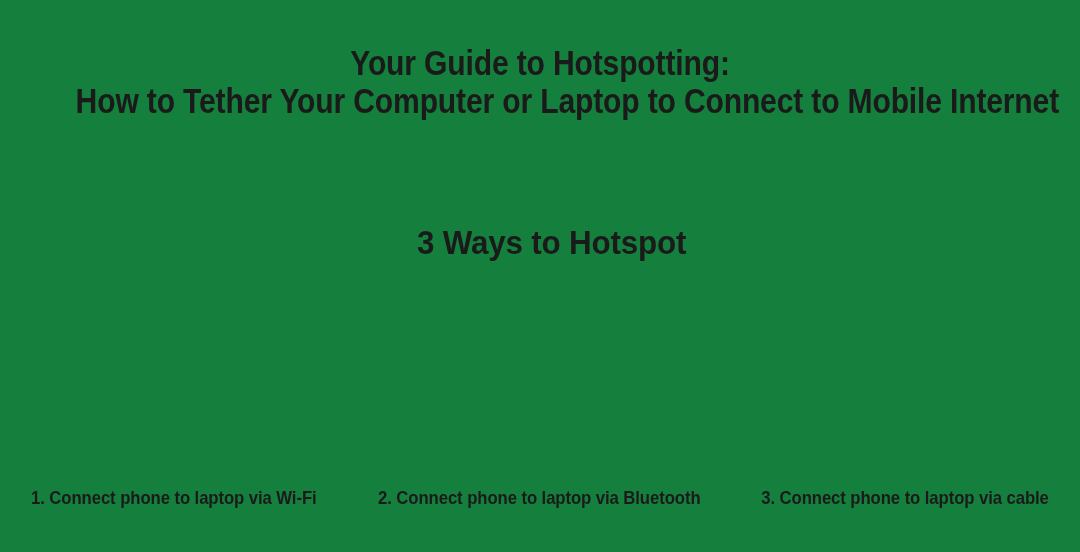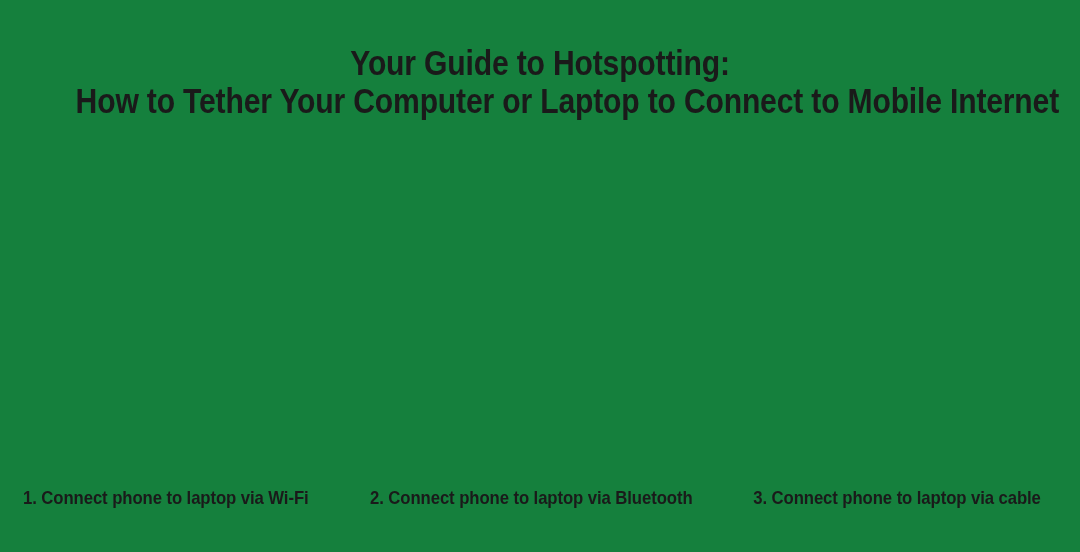--- a/index.html
+++ b/index.html
@@ -82,21 +82,21 @@
   }
   .step-visual {
     flex: 1 1 0;
     height: 100%;
     background: transparent;
   }
 
   
   .caption-row {
     position: absolute;
-    left: 4px;
+    left: 12px;
     top: 486px;
     width: 1052px;
     display: flex;
     align-items: flex-start;
     justify-content: space-between;
     padding: 0 19px;
     box-sizing: border-box;
   }
   .caption {
     font-family: "Liberation Sans Narrow", "Liberation Sans", "DejaVu Sans Condensed", sans-serif;
@@ -115,20 +115,23 @@
 </head>
 <body>
 
 <div class="page">
 
   <div class="title-block">
     <span class="title-line">Your Guide to Hotspotting:</span>
     <span class="title-line">How to Tether Your Computer or Laptop to Connect to Mobile Internet</span>
   </div>
 
+  <div class="section-heading">
+    <span class="heading-text">3 Ways to Hotspot</span>
+  </div>
 
   <div class="steps-visual-row">
     <div class="step-visual"></div>
     <div class="step-visual"></div>
     <div class="step-visual"></div>
   </div>
 
   <div class="caption-row">
     <div class="caption left">1. Connect phone to laptop via Wi-Fi</div>
     <div class="caption center">2. Connect phone to laptop via Bluetooth</div>

